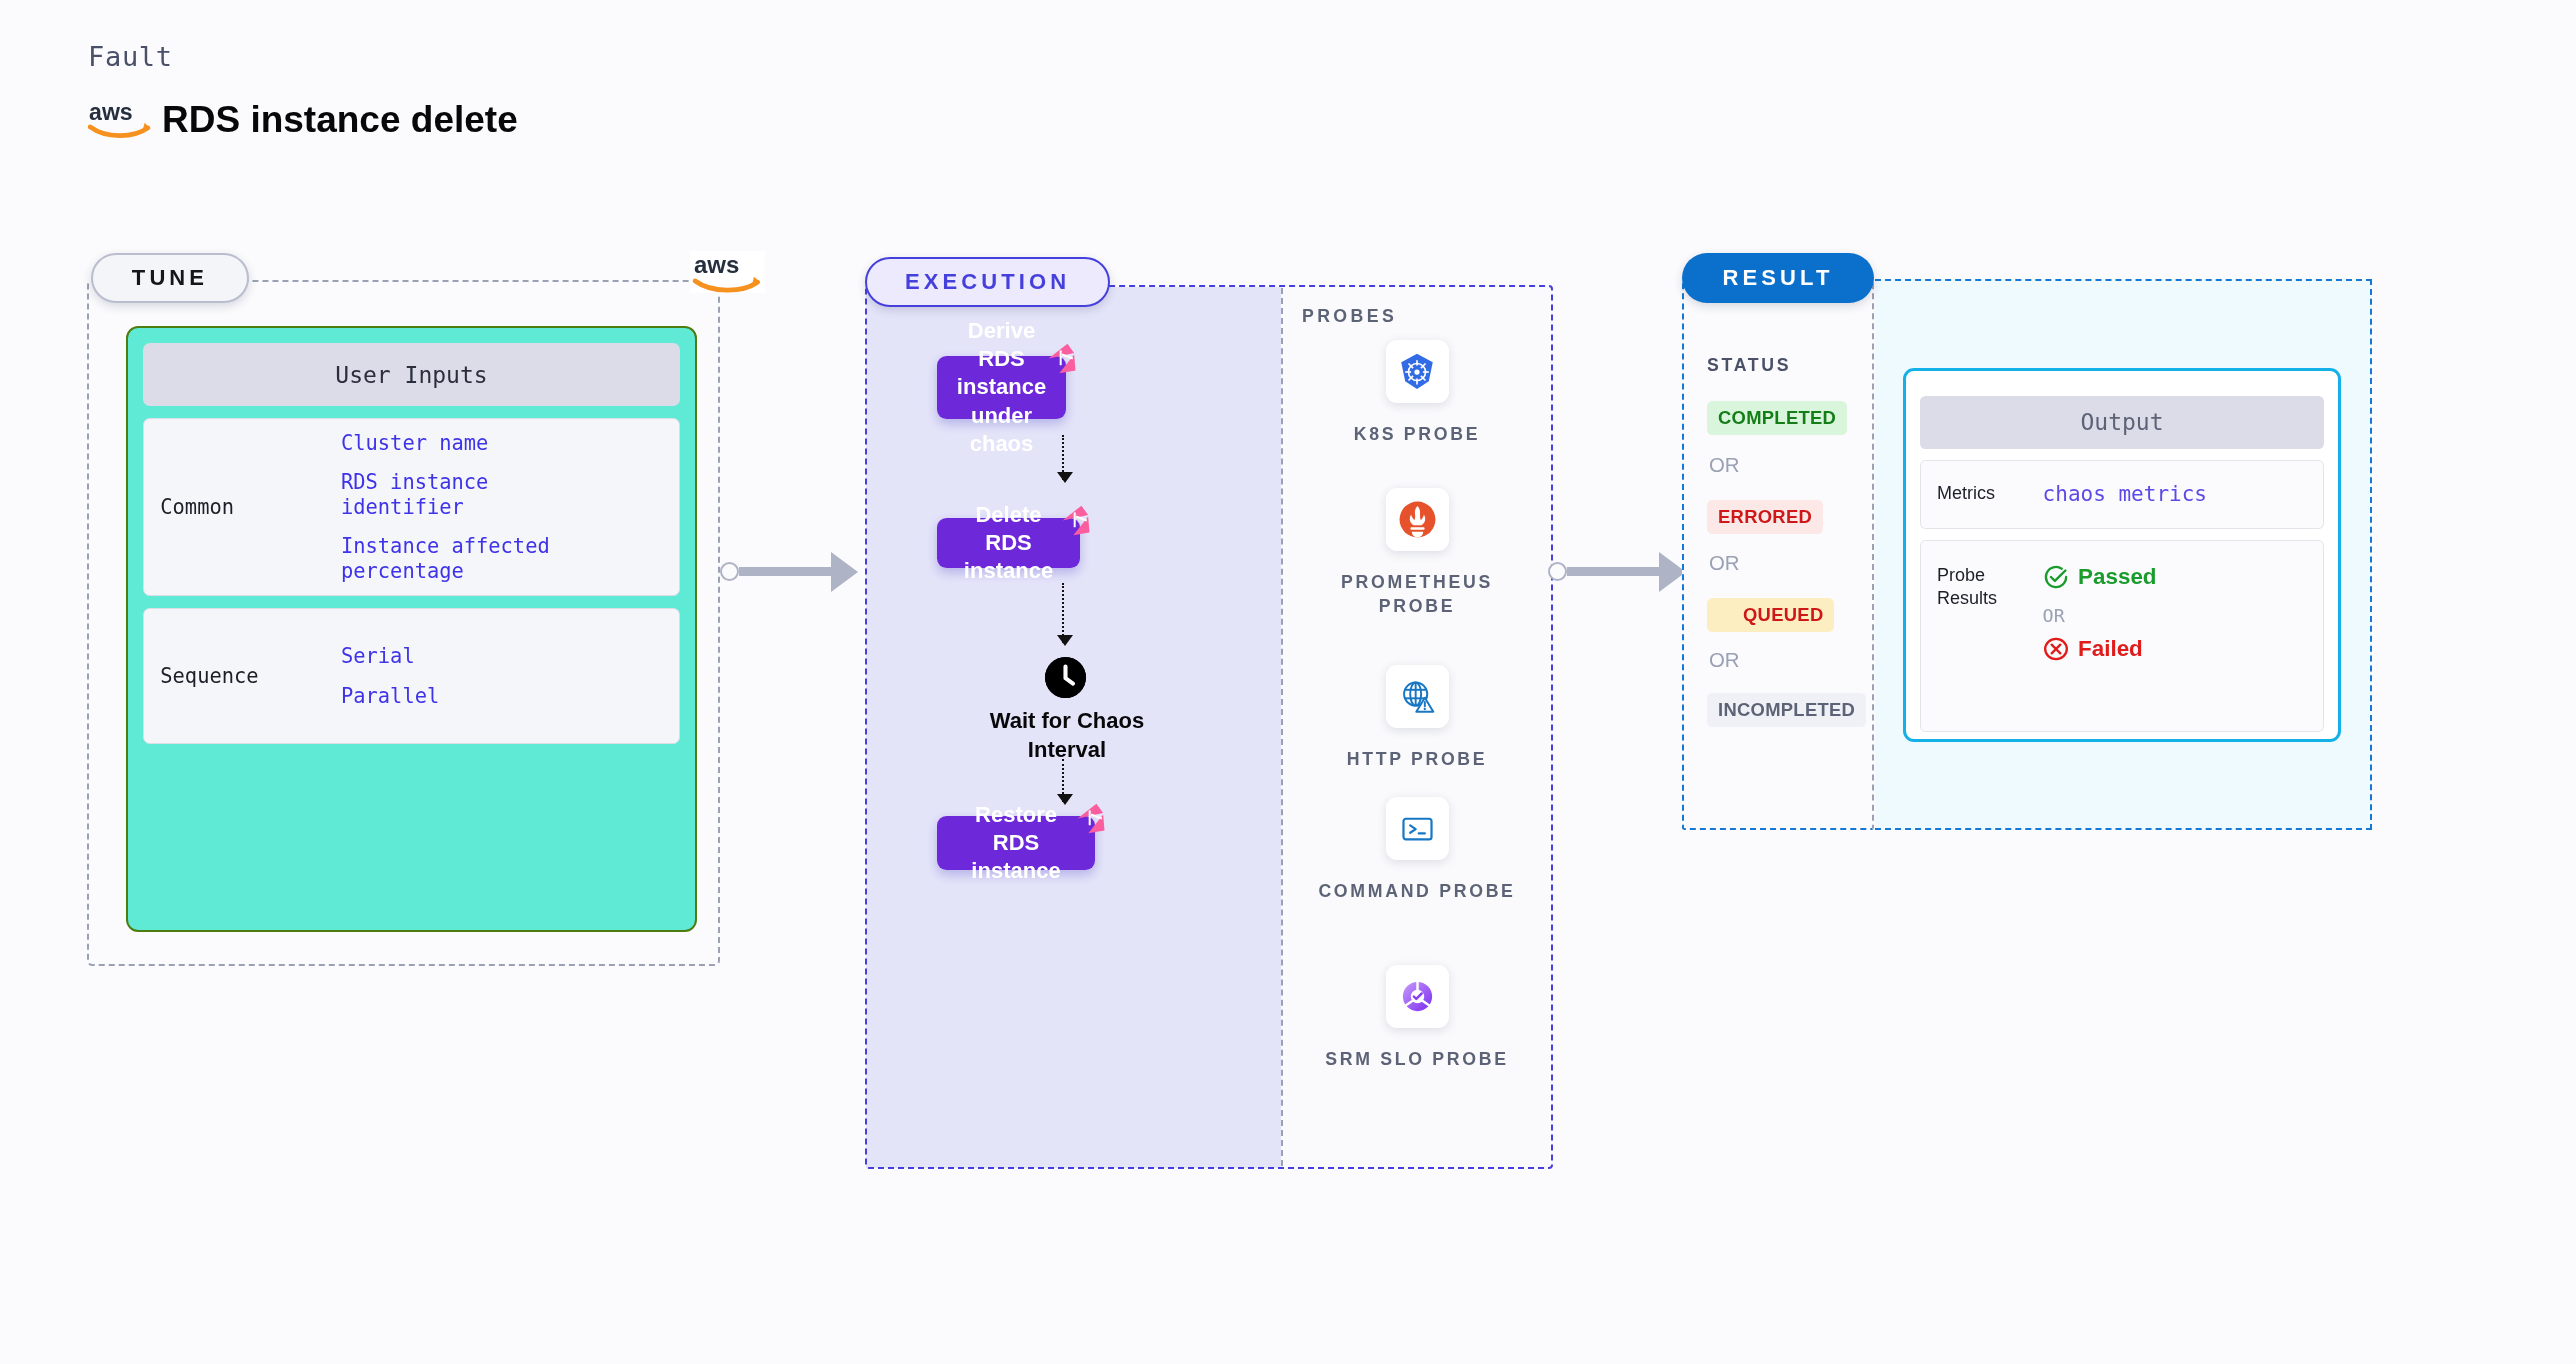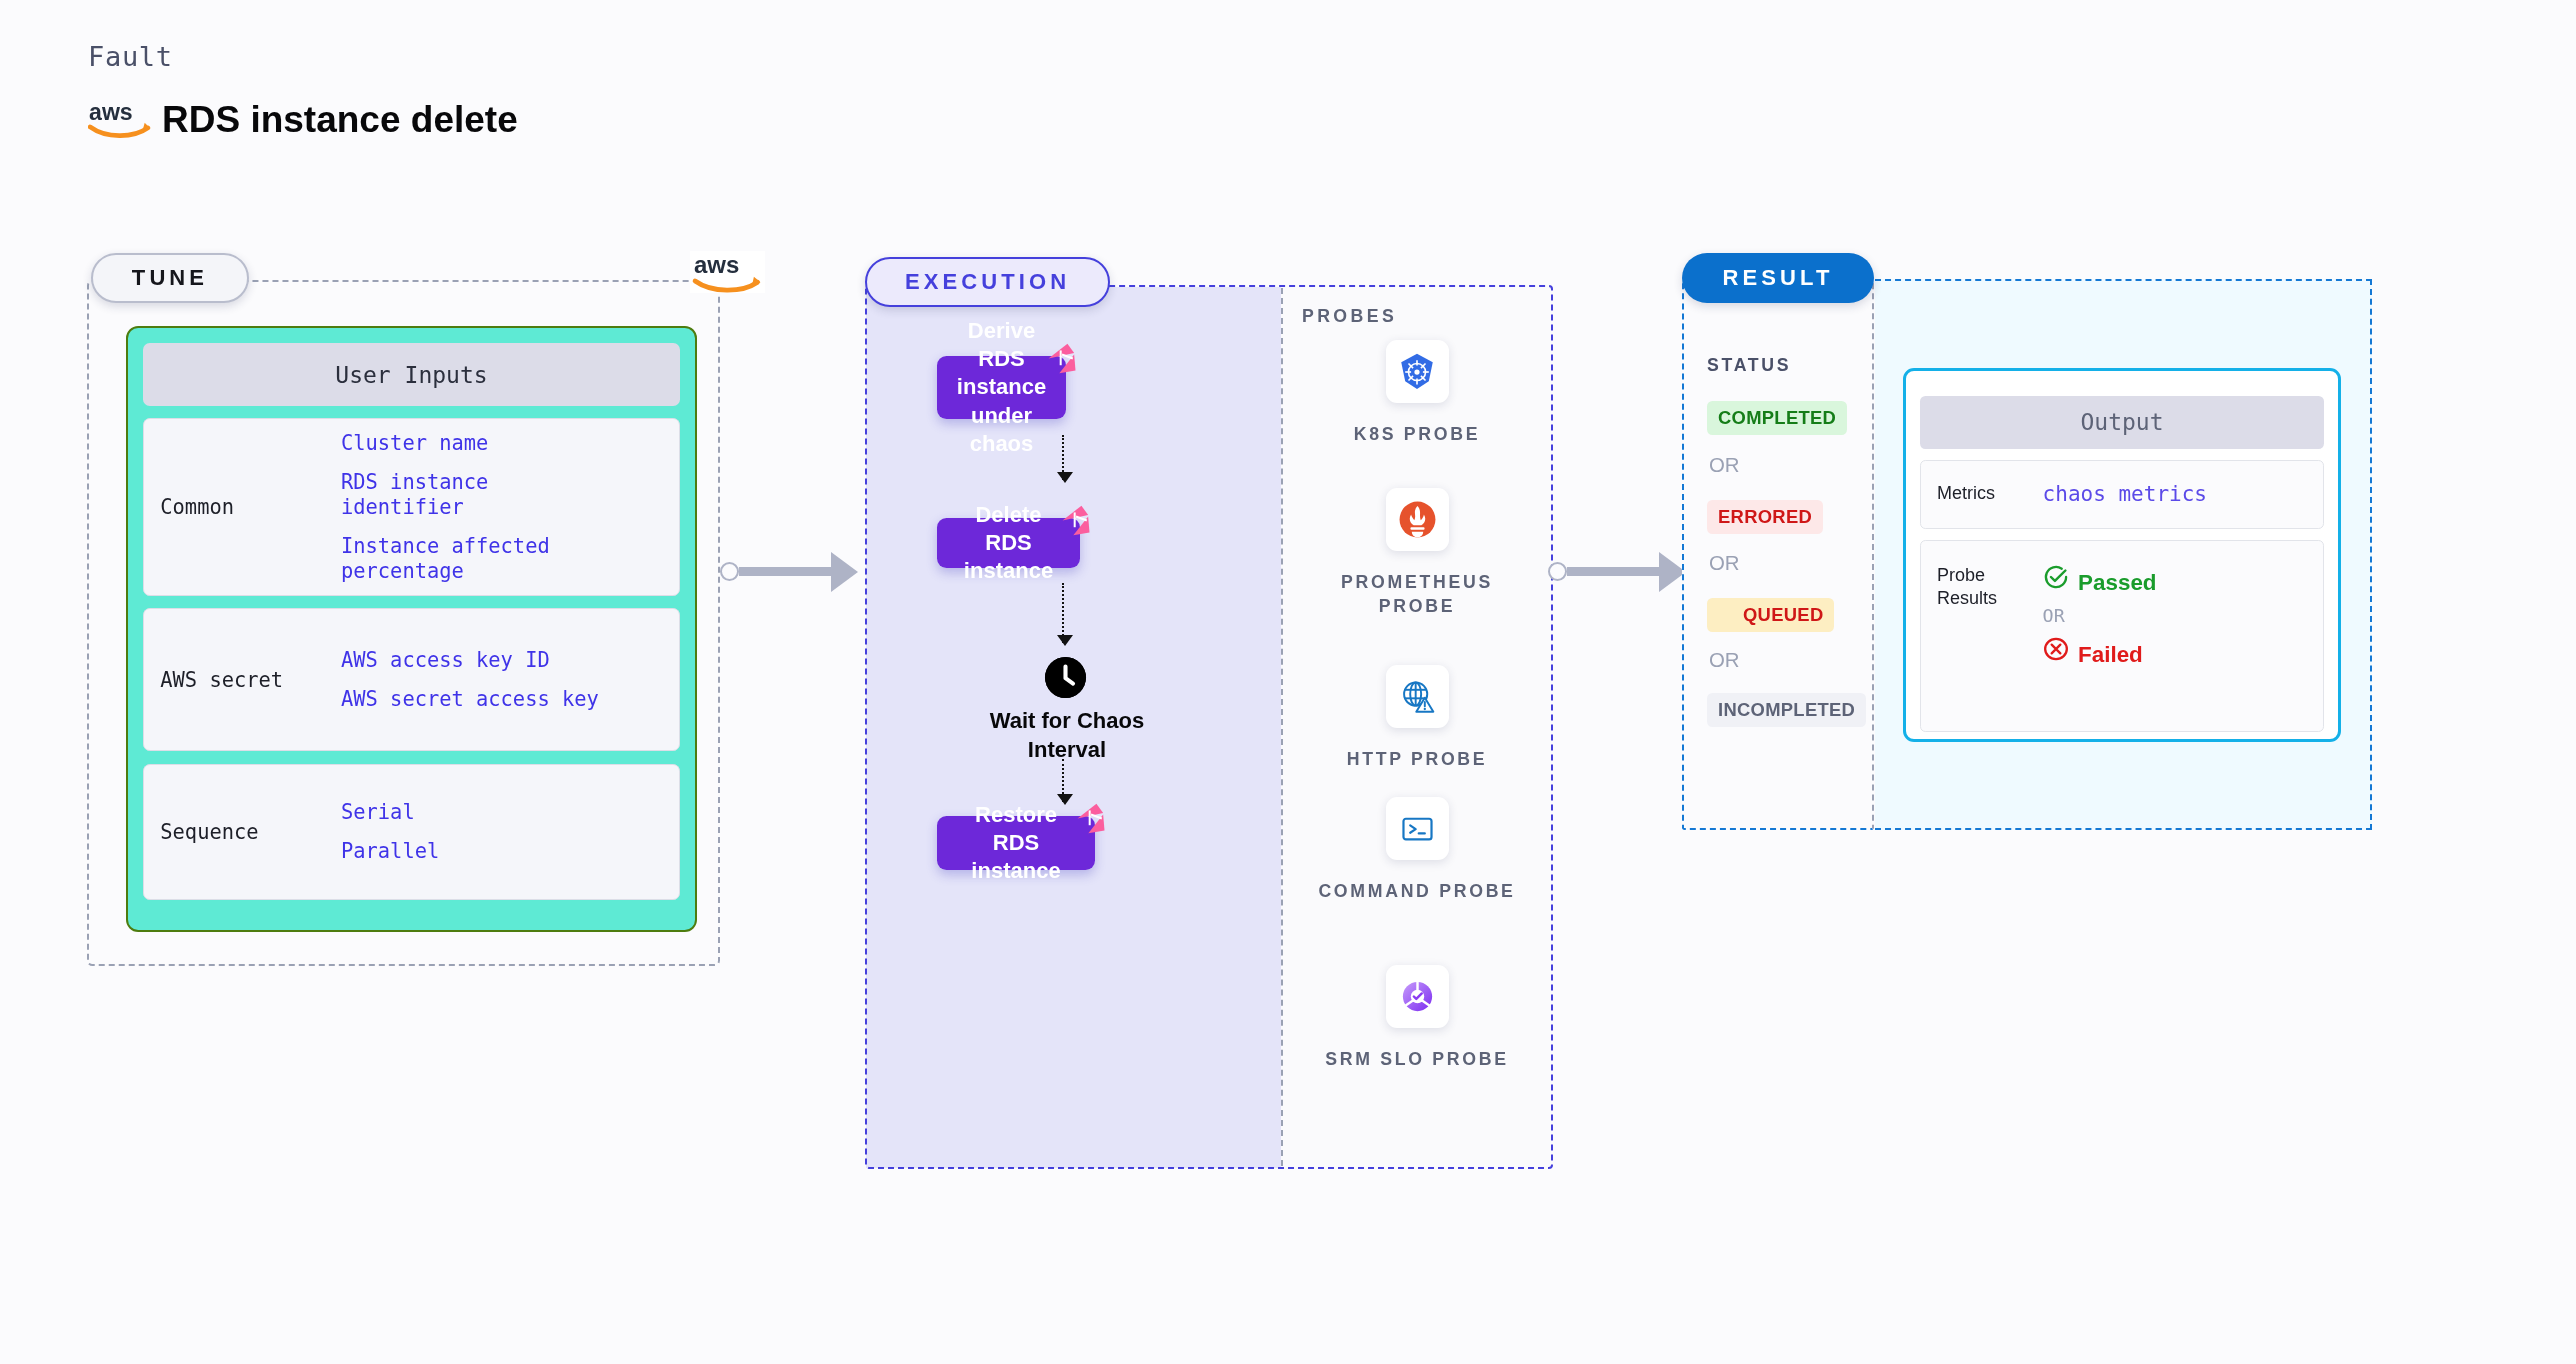--- a/index.html
+++ b/index.html
@@ -147,21 +147,21 @@
   }
   .out-row-label{
     width:122px;flex:none;padding-left:16.3px;box-sizing:border-box;
     font-family:Liberation Sans, sans-serif;
     font-size:18px;color:#1d1f28;line-height:1.3;
   }
   .out-val-mono{
     font-family:"DejaVu Sans Mono","Liberation Mono",monospace;
     font-size:21px;color:#5b4ae8;
   }
-  .verdict{display:flex;align-items:flex-end;gap:9.5px;font-size:22.4px;font-weight:bold;}
+  .verdict{display:flex;align-items:flex-start;gap:9.5px;font-size:22.4px;font-weight:bold;}
   .verdict-stack{display:flex;flex-direction:column;gap:9.5px;}
   .verdict-or{font-family:"DejaVu Sans Mono","Liberation Mono",monospace;font-size:18.4px;color:#9aa1b4;}
 
   
   .conn{position:absolute;height:41px;display:flex;align-items:center;}
   .conn-dot{width:15px;height:15px;border-radius:50%;background:#fbfbfd;border:2.7px solid #aeb3c6;flex:none;}
   .conn-line{height:9.5px;background:#aeb3c6;flex:none;}
   .conn-head{width:0;height:0;border-top:20.4px solid transparent;border-bottom:20.4px solid transparent;
     border-left:27px solid #aeb3c6;flex:none;}
 </style>
@@ -197,27 +197,20 @@
 
   <div class="ui-group" style="height:178px;">
     <div class="ui-group-label">Common</div>
     <div class="ui-group-vals">
       <div class="ui-val">Cluster name</div>
       <div class="ui-val">RDS instance identifier</div>
       <div class="ui-val">Instance affected percentage</div>
     </div>
   </div>
 
-  <div class="ui-group" style="height:143px;">
-    <div class="ui-group-label">AWS secret</div>
-    <div class="ui-group-vals">
-      <div class="ui-val">AWS access key ID</div>
-      <div class="ui-val">AWS secret access key</div>
-    </div>
-  </div>
 
   <div class="ui-group" style="height:136px;">
     <div class="ui-group-label">Sequence</div>
     <div class="ui-group-vals">
       <div class="ui-val">Serial</div>
       <div class="ui-val">Parallel</div>
     </div>
   </div>
 </div>
 

